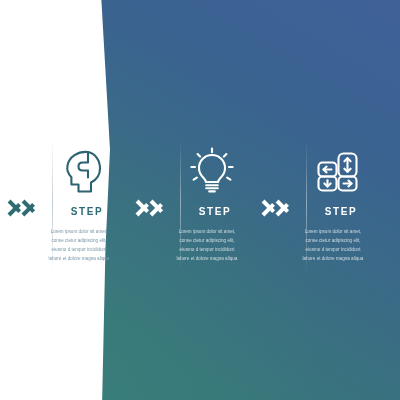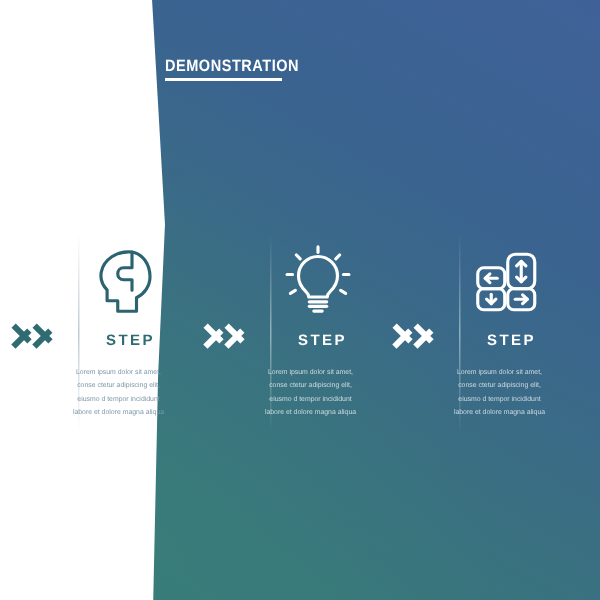--- a/index.html
+++ b/index.html
@@ -59,21 +59,21 @@
     margin-top: 2px;
     width: 78px;
     height: 1.5px;
     background: #ffffff;
   }
 
   
   .steps {
     position: absolute;
     left: 0;
-    top: 16px;
+    top: 0;
     width: 400px;
     height: 305px;
   }
   .step {
     position: absolute;
     top: 0;
     height: 400px;
     width: 128px;
   }
   .step-1 { left: 2px; }
@@ -177,24 +177,20 @@
 </style>
 </head>
 <body>
 
 <div id="slide">
 
   <div class="bg"></div>
   <div class="bg-glow"></div>
   <div class="white-panel"></div>
 
-  <div class="header">
-    <div class="header-title">DEMONSTRATION</div>
-    <div class="header-rule"></div>
-  </div>
 
   <div class="steps">
 
     <div class="step step-1">
       <div class="chev-wrap">
         <div class="chev chev-a"></div>
         <div class="chev chev-b"></div>
       </div>
       <div class="divider"></div>
       <div class="icon-box">

